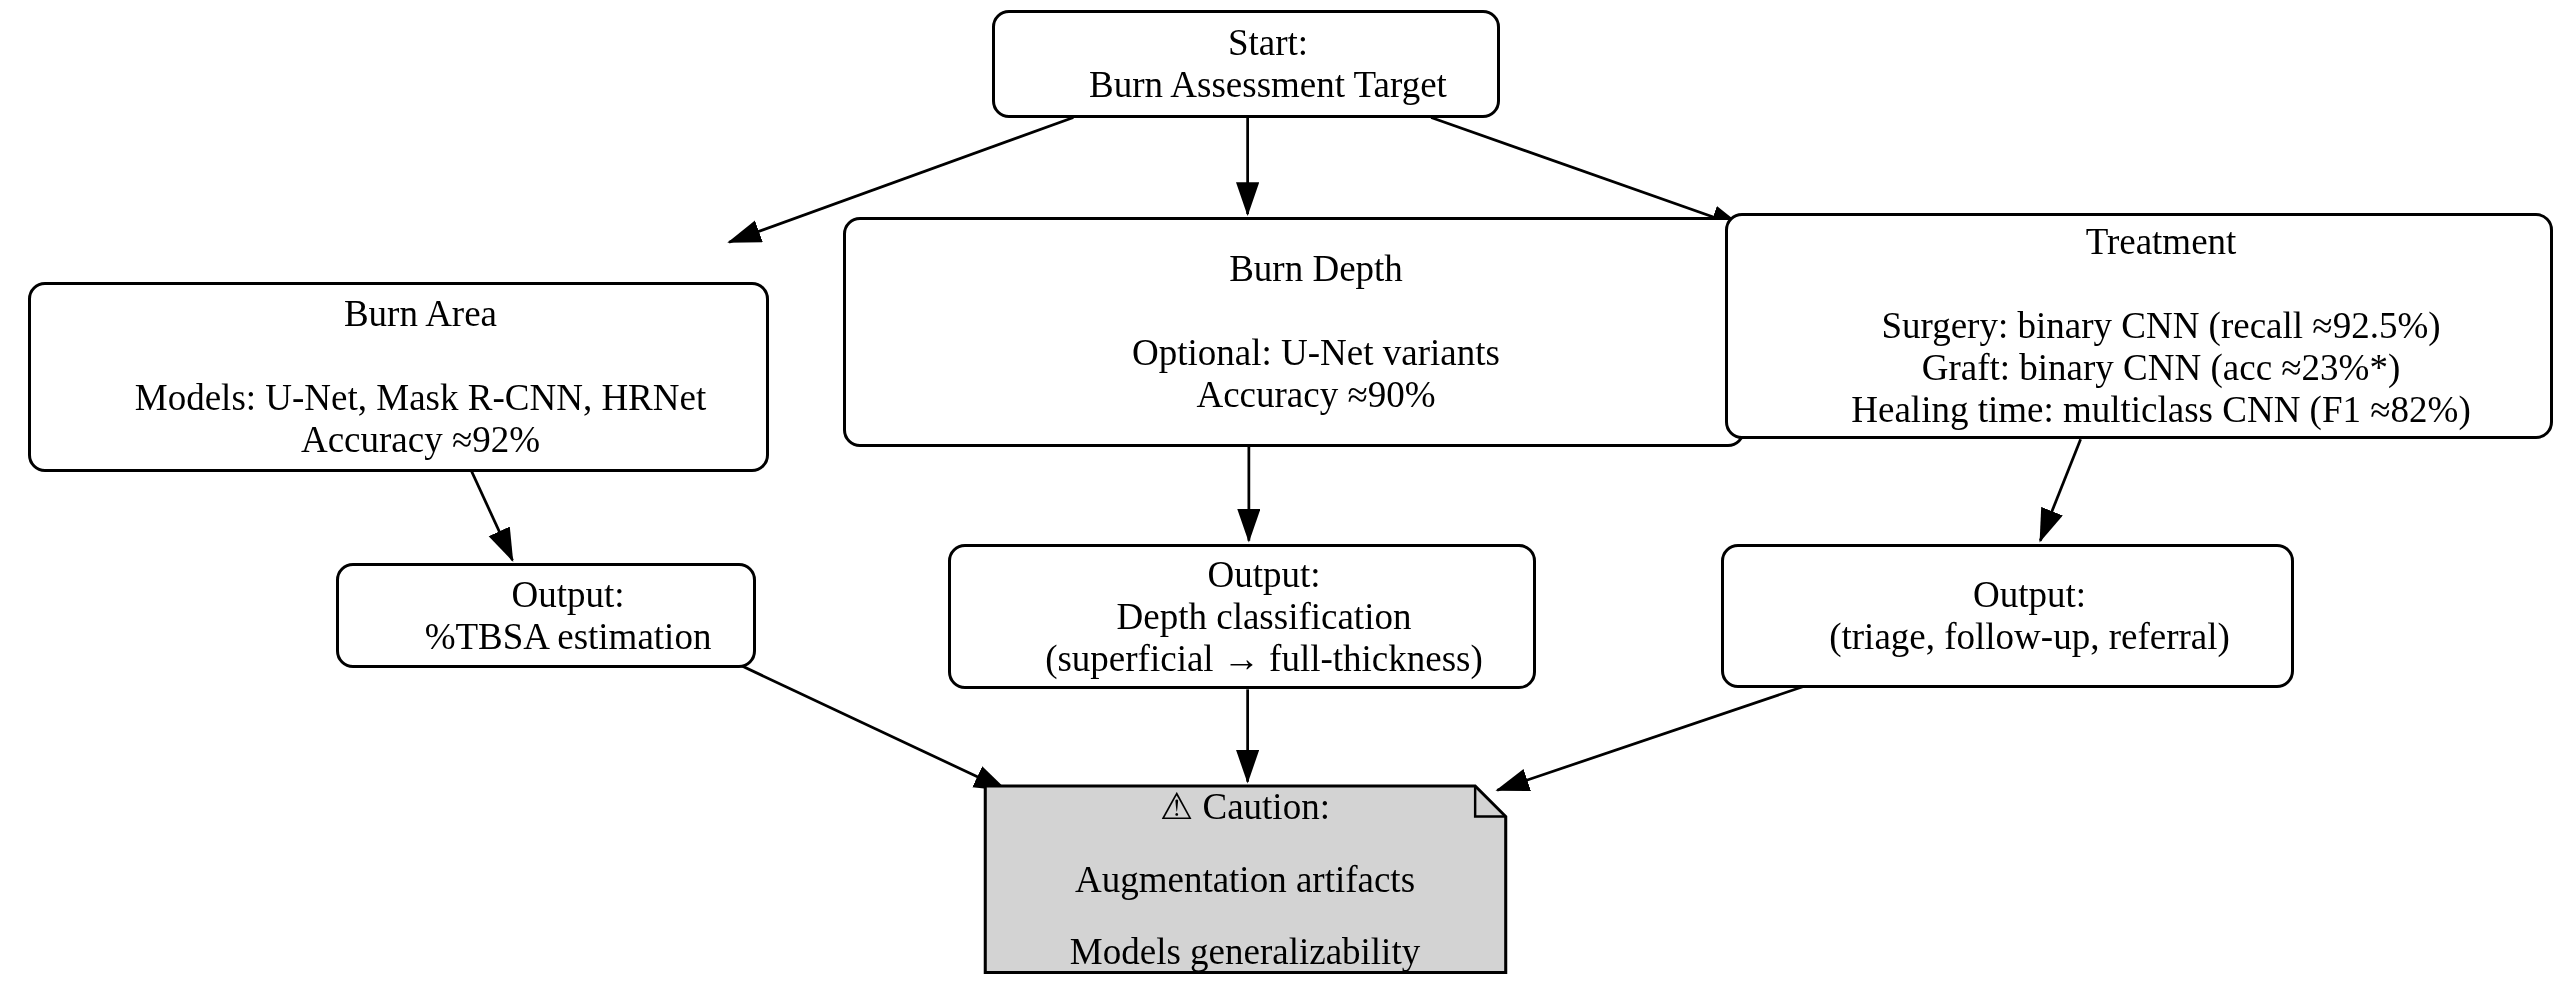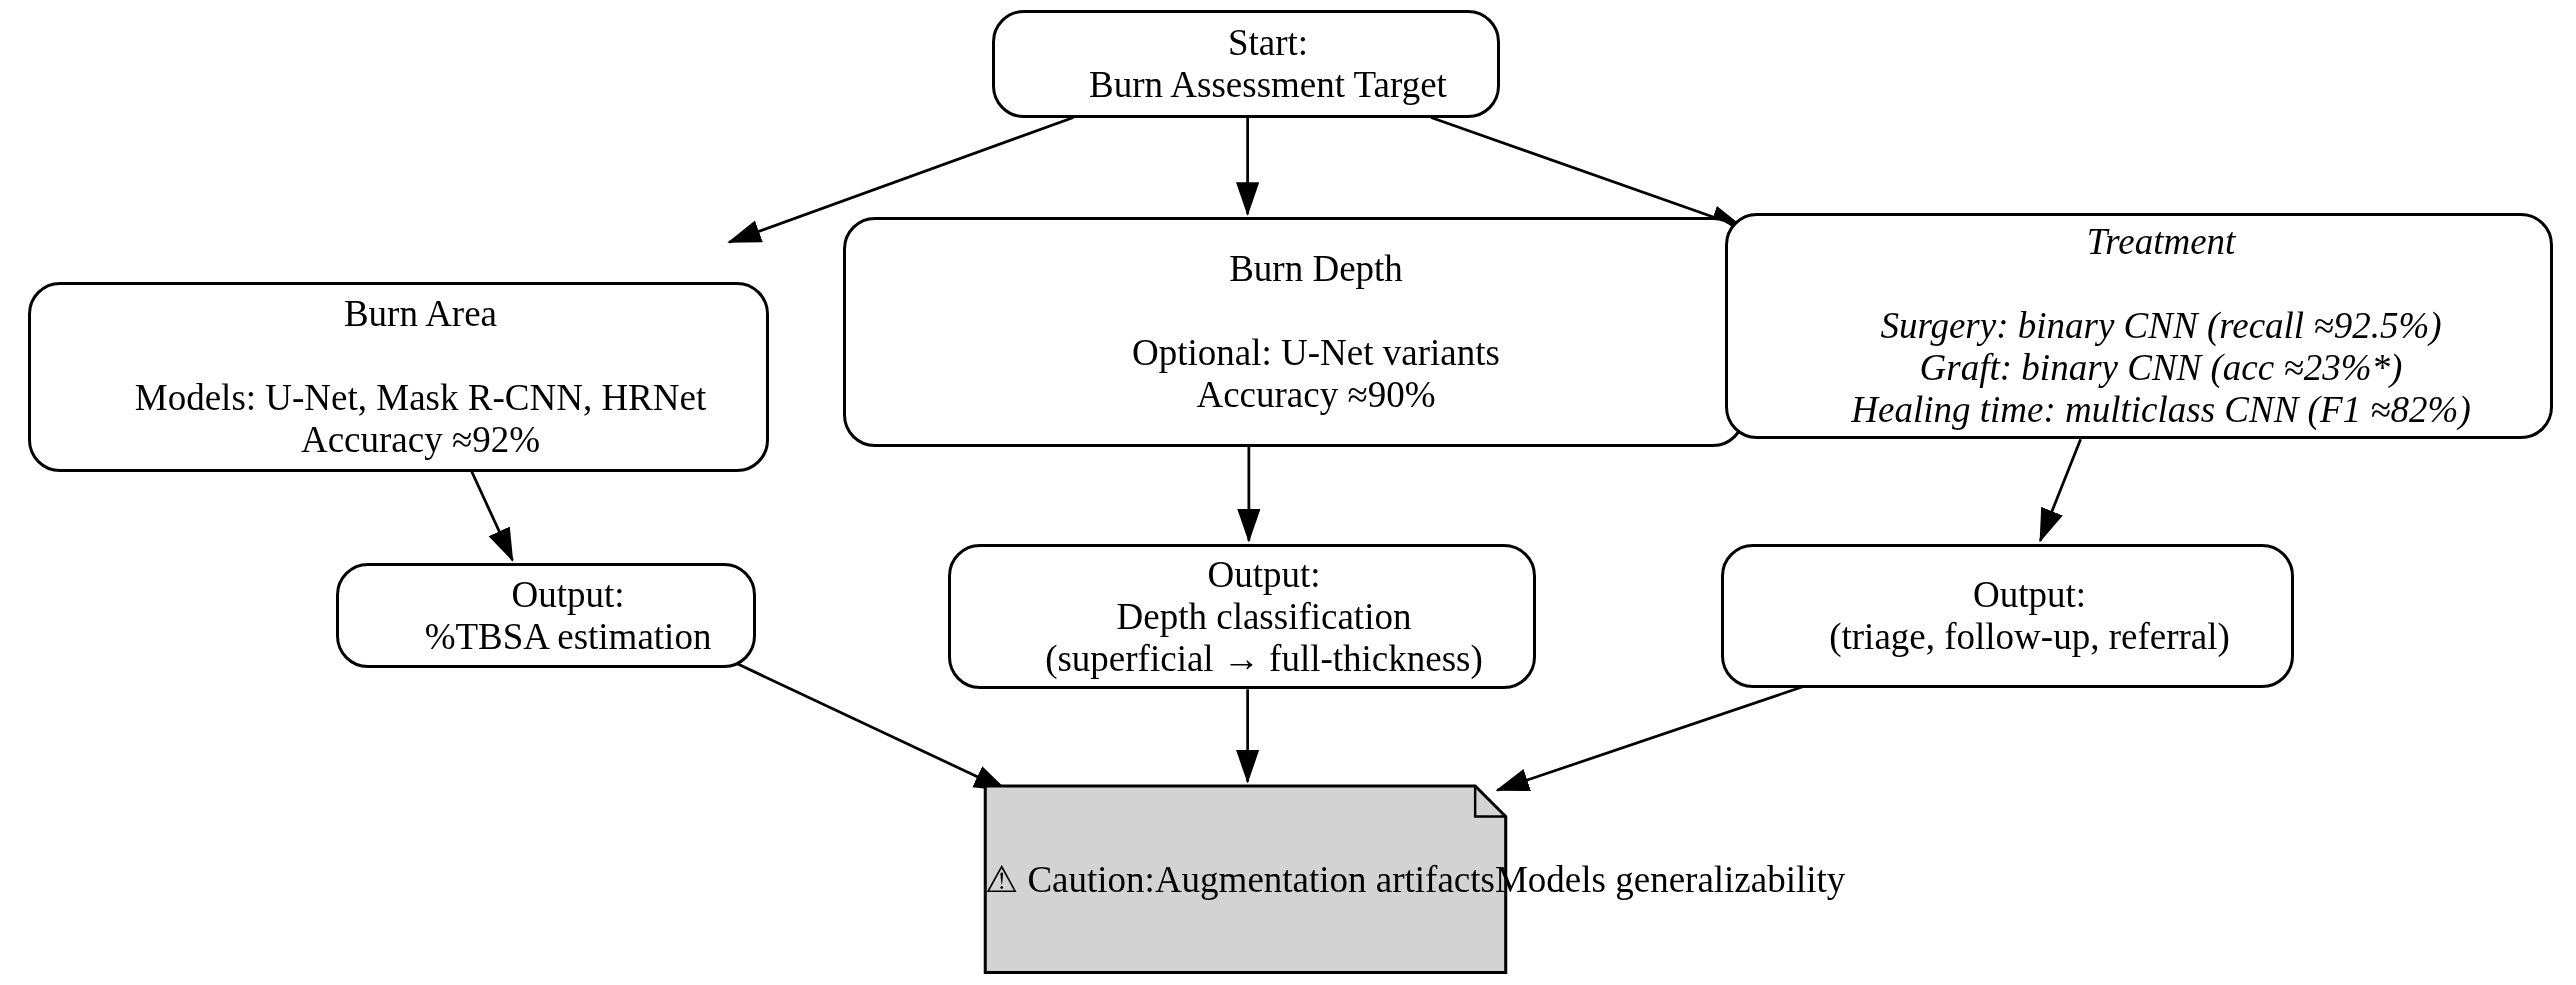--- a/index.html
+++ b/index.html
@@ -20,36 +20,36 @@
     position: absolute;
     left: 0; top: 0;
     width: 2576px;
     height: 986px;
   }
   .node {
     position: absolute;
     box-sizing: border-box;
     background: #ffffff;
     border: 3.1px solid #000000;
-    border-radius: 32px;
+    border-radius: 17px;
     display: flex;
     flex-direction: column;
     justify-content: center;
     align-items: center;
     text-align: center;
     font-size: 37px;
     line-height: 42px;
     padding-left: 44px;
   }
   .note-text {
     position: absolute;
     box-sizing: border-box;
     background: transparent;
     display: flex;
-    flex-direction: row;
+    flex-direction: column;
     justify-content: space-between;
     align-items: center;
     text-align: center;
     font-size: 37px;
     line-height: 42px;
   }
   .line {
     white-space: nowrap;
   }
   .edge {
@@ -98,21 +98,21 @@
       <div class="line">Accuracy ≈92%</div>
     </div>
 
   <div class="node" style="left:843px; top:217px; width:902px; height:230px;">
       <div class="line">Burn Depth</div>
       <div class="line">&nbsp;</div>
       <div class="line">Optional: U-Net variants</div>
       <div class="line">Accuracy ≈90%</div>
     </div>
 
-  <div class="node" style="left:1725px; top:213px; width:828px; height:226px;font-style:italic;">
+  <div class="node" style="left:1725px; top:213px; width:828px; height:226px;">
       <div class="line">Treatment</div>
       <div class="line">&nbsp;</div>
       <div class="line">Surgery: binary CNN (recall ≈92.5%)</div>
       <div class="line">Graft: binary CNN (acc ≈23%*)</div>
       <div class="line">Healing time: multiclass CNN (F1 ≈82%)</div>
     </div>
 
   <div class="node" style="left:336px; top:563px; width:420px; height:105px;">
       <div class="line">Output:</div>
       <div class="line">%TBSA estimation</div>

